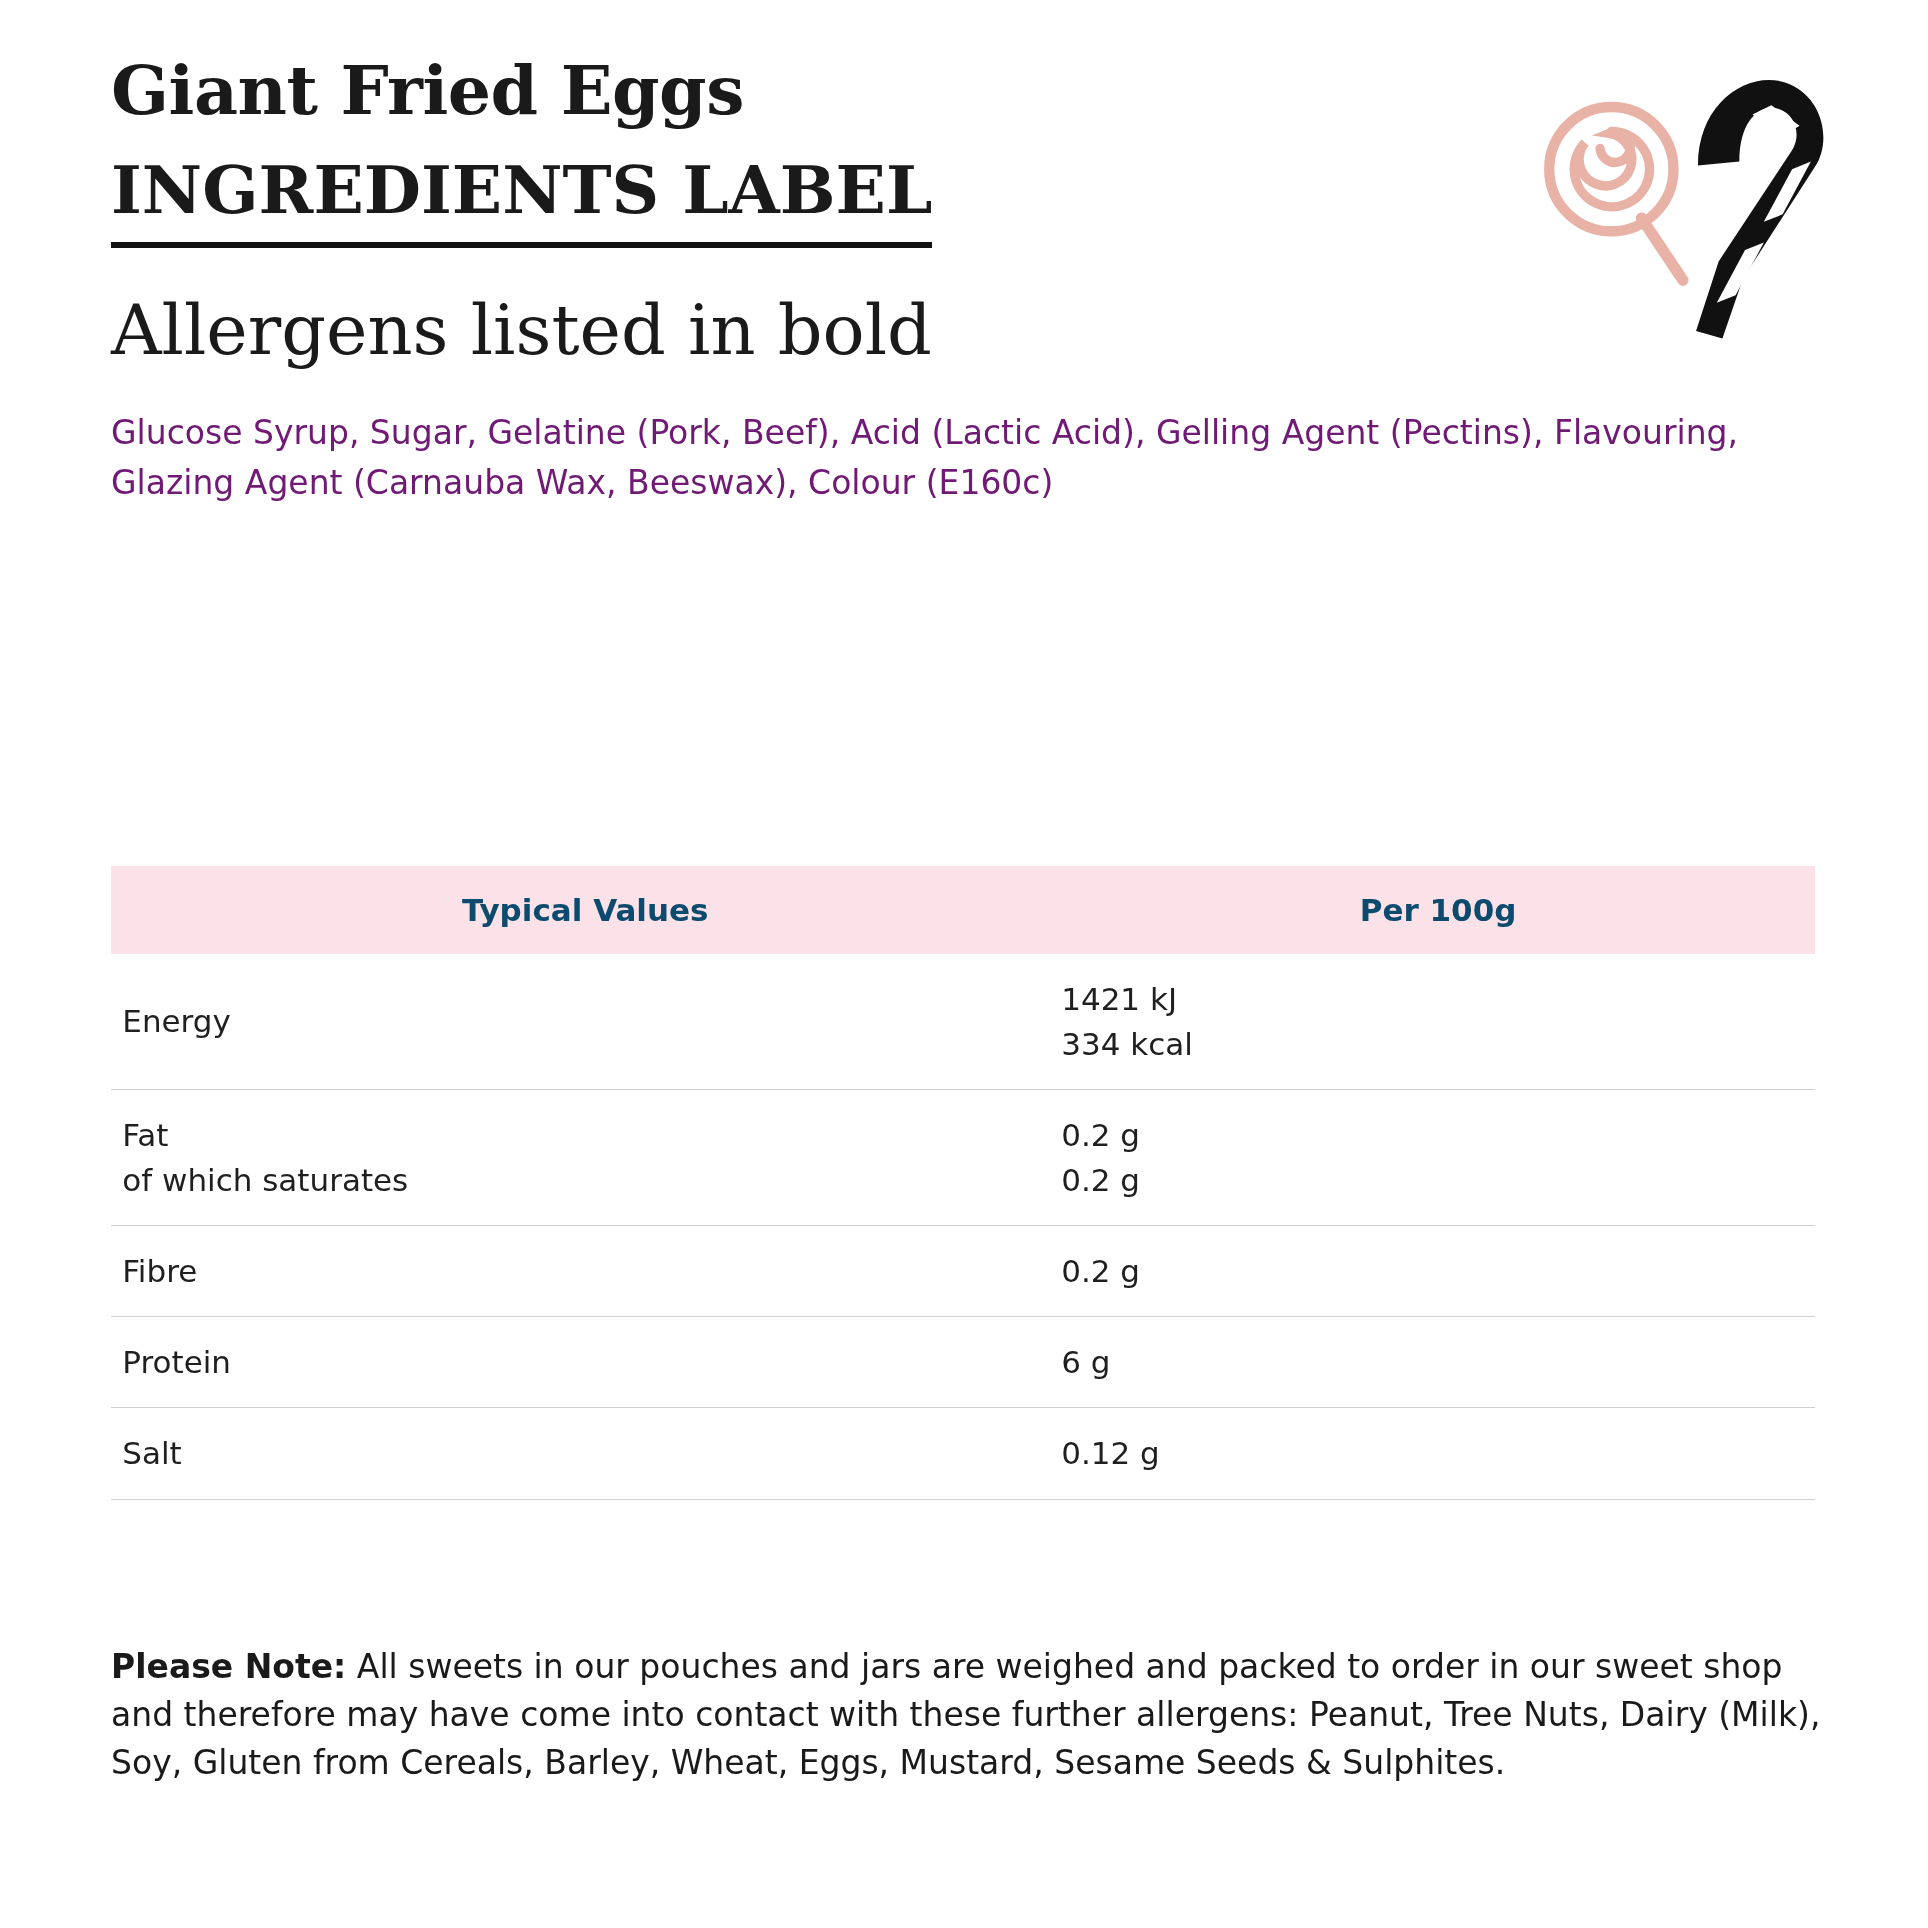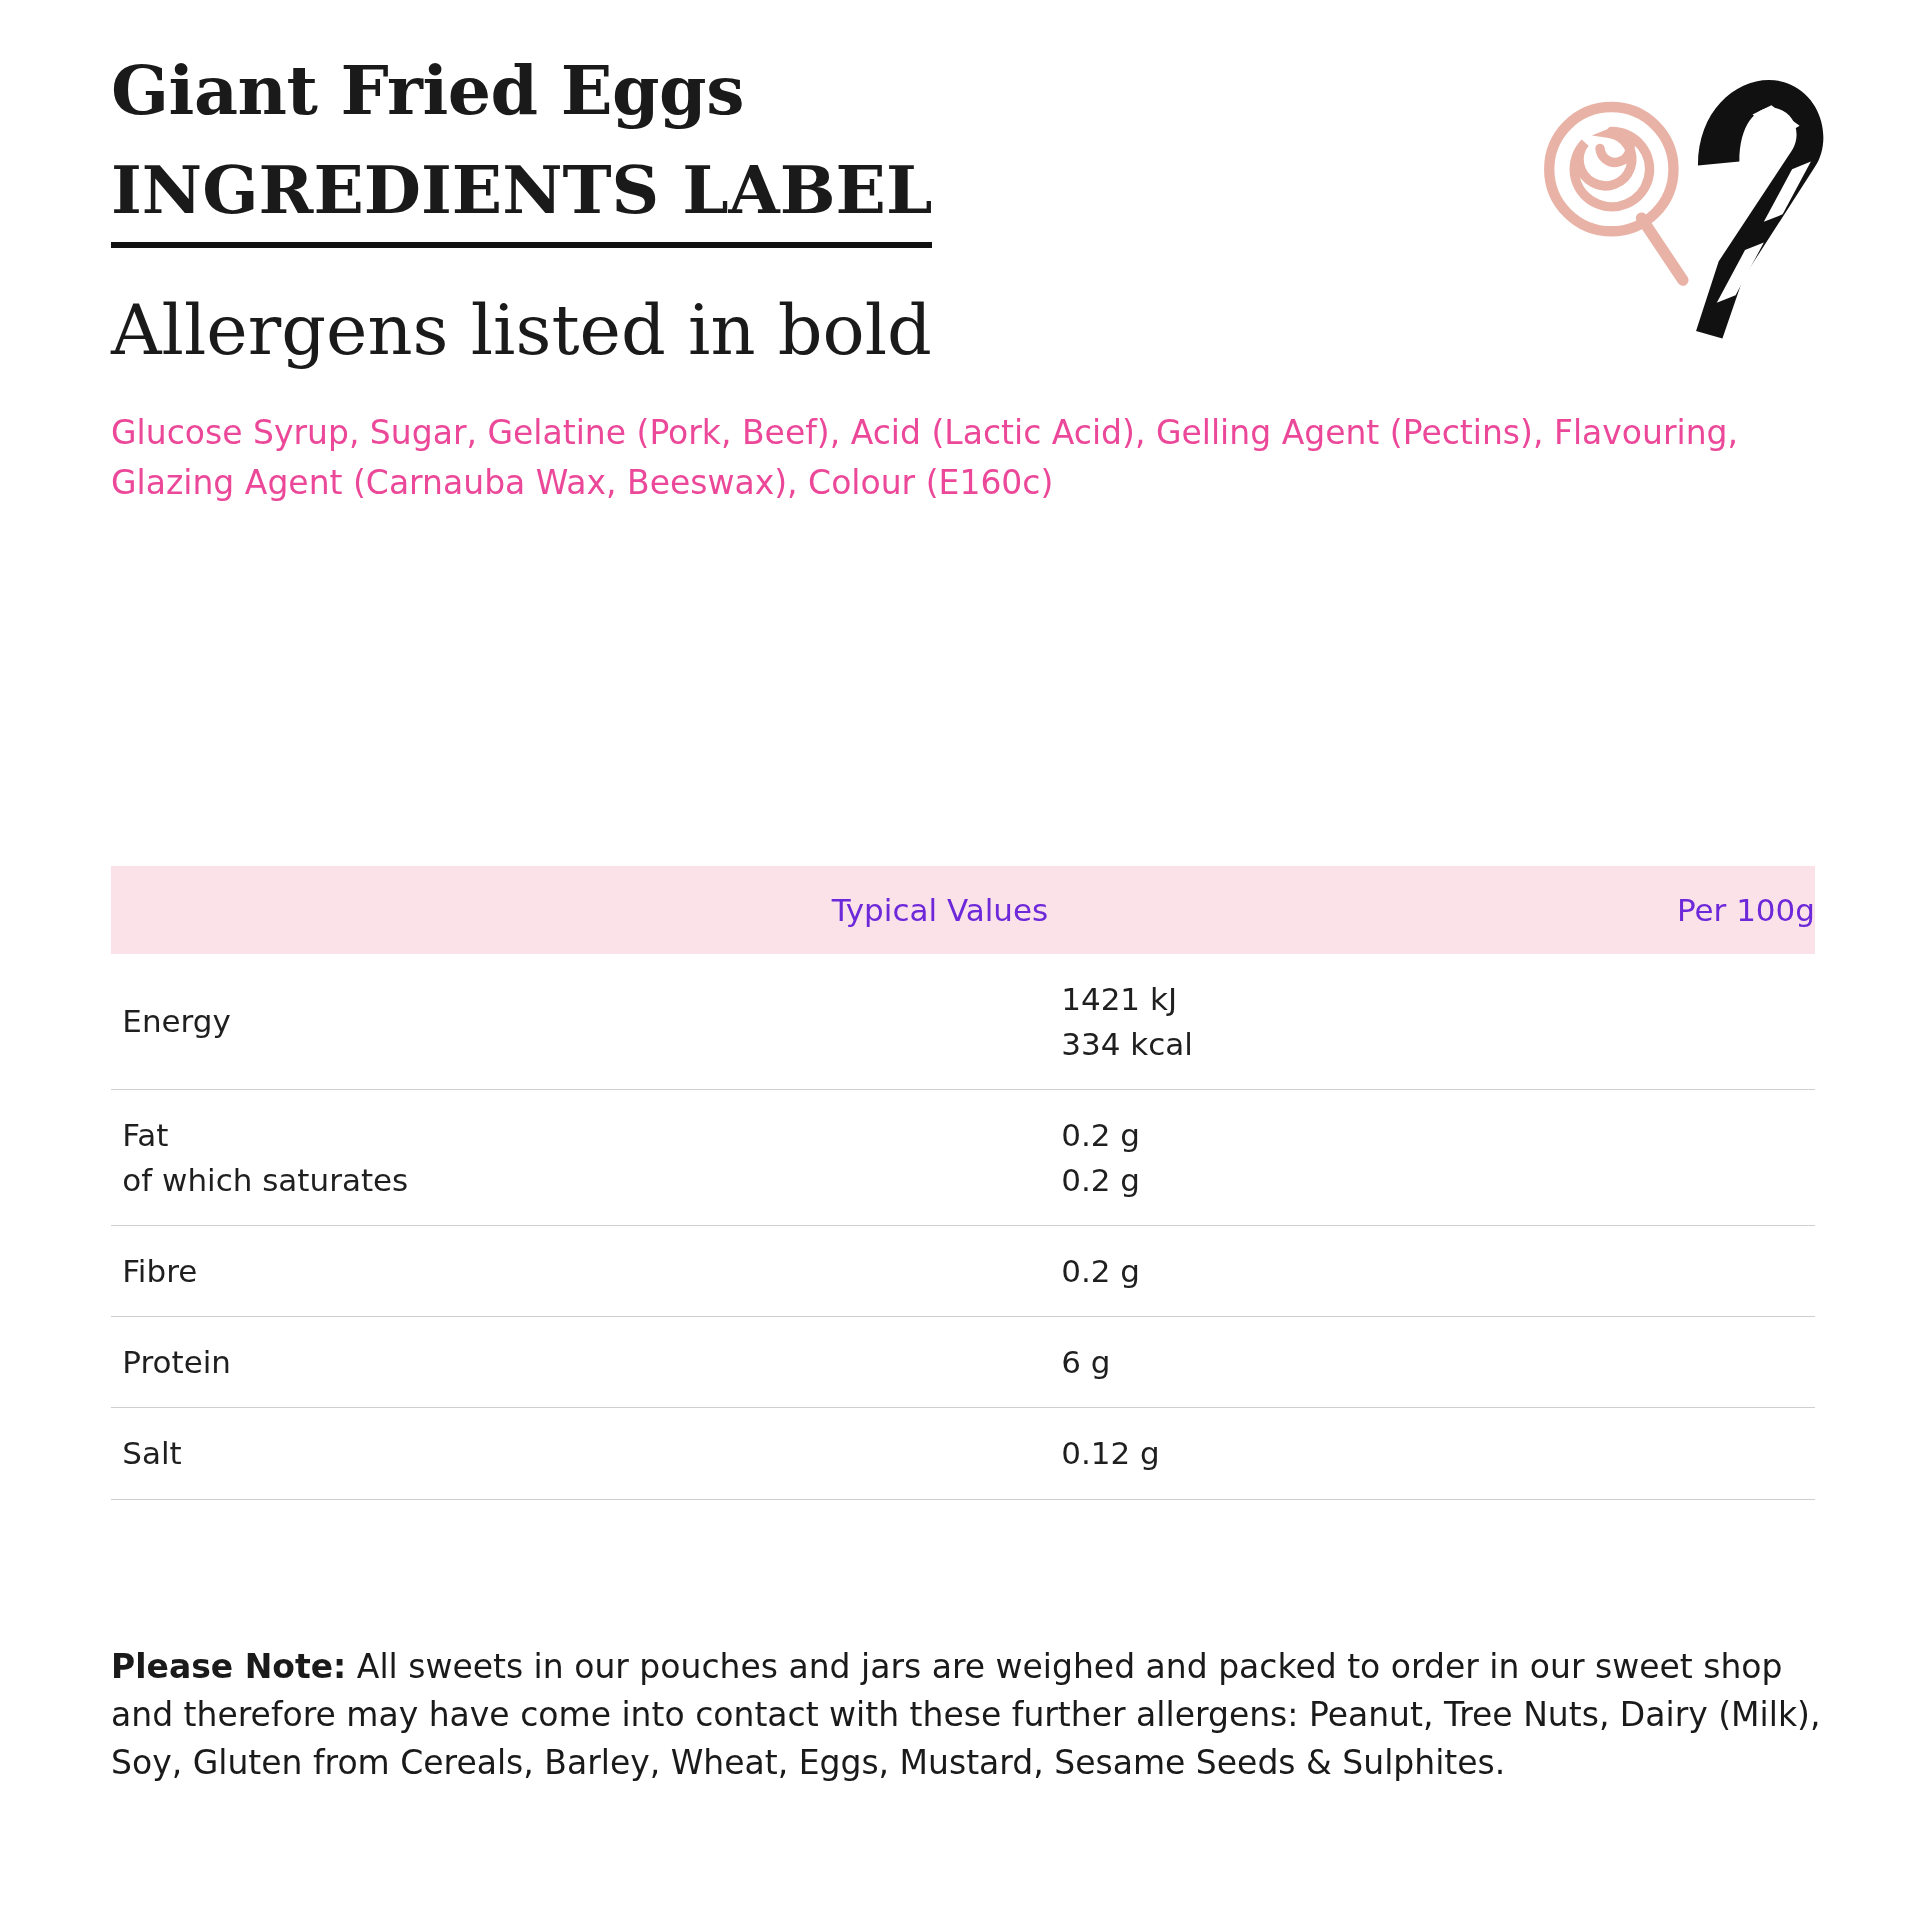--- a/index.html
+++ b/index.html
@@ -49,21 +49,21 @@
     font-size: 70px;
     line-height: 1.15;
     margin: 17px 0 38px 0;
   }
   .ingredients-text {
     font-family: "DejaVu Sans", sans-serif;
     font-size: 33px;
     line-height: 1.5;
     max-width: 1723px;
     margin: 0;
-    color: #ec4899;
+    color: #701a75;
   }
 
   
   .candy-art {
     position: absolute;
     top: 56px;
     right: 87px;
     width: 320px;
     height: 311px;
   }
@@ -75,23 +75,23 @@
     right: 113px;
     top: 866px;
   }
   table.nutri {
     width: 100%;
     border-collapse: collapse;
     font-size: 30px;
   }
   table.nutri thead th {
     background: #fbe2e8;
-    text-align: right;
-    font-weight: normal;
-    color: #6d28d9;
+    text-align: center;
+    font-weight: bold;
+    color: #0c4a6e;
     font-size: 31px;
     padding: 26px 0 26px 11.3px;
   }
   table.nutri thead th.col2 { padding-left: 13px; }
   table.nutri td {
     border-bottom: 1.9px solid #cfcfcf;
     vertical-align: middle;
     padding: 22.6px 0 22.6px 11.3px;
     color: #1f1f1f;
     font-size: 31px;

